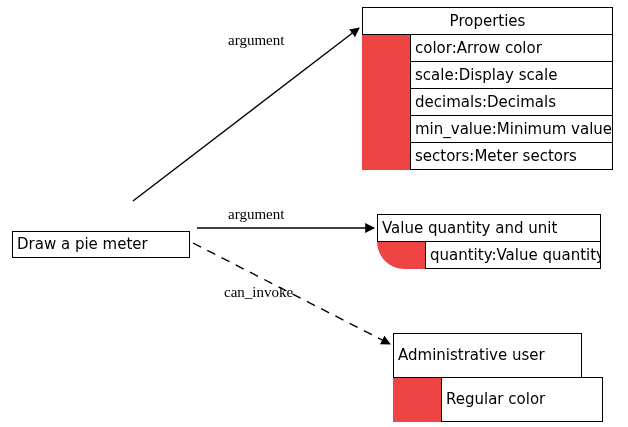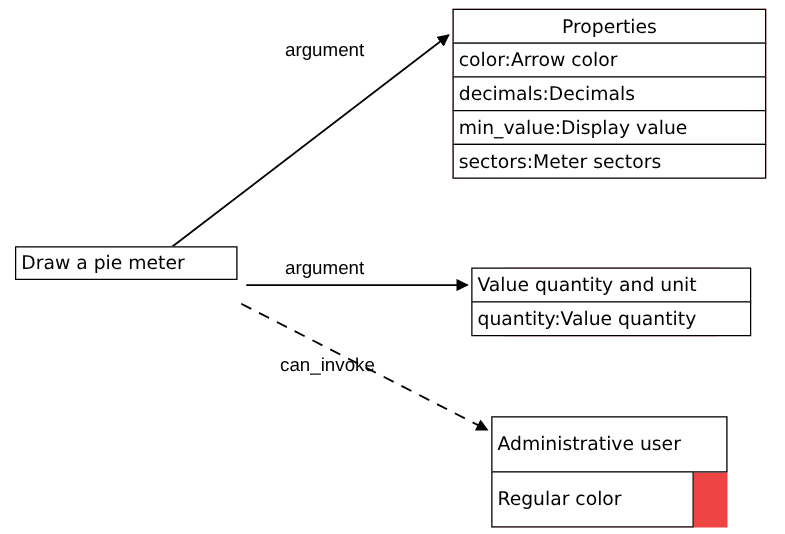--- a/index.html
+++ b/index.html
@@ -30,21 +30,21 @@
     font-size: 15px;
     line-height: 1;
     height: 45px;
     display: flex;
     align-items: center;
     padding: 0 4px;
     white-space: nowrap;
     overflow: hidden;
   }
   
-  .row + .row { margin-top: -1px; }
+  .row + .row { margin-top: -1px; margin-left: 48px; }
 
   .row.center { justify-content: center; padding: 0 6px; }
   .row.left   { justify-content: flex-start; }
 
   
   #node-properties {
     left: 362px;
     top: 7px;
     width: 251px;
   }
@@ -60,38 +60,38 @@
 
   #node-admin {
     left: 393px;
     top: 333px;
     width: 189px;
   }
   #node-admin .row.narrow { width: 162px; }
 
   #node-draw {
     left: 12px;
-    top: 197px;
+    top: 231px;
     width: 178px;
   }
   #node-draw .row { height: 27px; }
 
   
   #edges {
     position: absolute;
     left: 0;
     top: 0;
     width: 628px;
     height: 427px;
     pointer-events: none;
   }
 
   .edge-label {
     position: absolute;
-    font-family: Liberation Sans, sans-serif;
+    font-family: Liberation Serif, serif;
     font-size: 15px;
     line-height: 1;
     color: #000000;
     white-space: nowrap;
   }
   #label-argument-properties { left: 228px; top: 33px; }
   #label-argument-value      { left: 228px; top: 207px; }
   #label-can-invoke          { left: 224px; top: 258px; margin-top: 27px; }
 </style>
 </head>
@@ -119,22 +119,23 @@
 
   <div class="edge-label" id="label-can-invoke">can_invoke</div>
 
   <div class="node" id="node-draw">
     <div class="row left">Draw a pie meter</div>
   </div>
 
   <div class="node" id="node-properties">
     <div class="row center">Properties</div>
     <div class="row left">color:Arrow color</div>
+    <div class="row left">scale:Display scale</div>
     <div class="row left">decimals:Decimals</div>
-    <div class="row left">min_value:Display value</div>
+    <div class="row left">min_value:Minimum value</div>
     <div class="row left">sectors:Meter sectors</div>
   </div>
 
   <div class="node" id="node-value">
     <div class="row left">Value quantity and unit</div>
     <div class="row left">quantity:Value quantity</div>
   </div>
 
   <div class="node" id="node-admin">
     <div class="row left">Administrative user</div>

